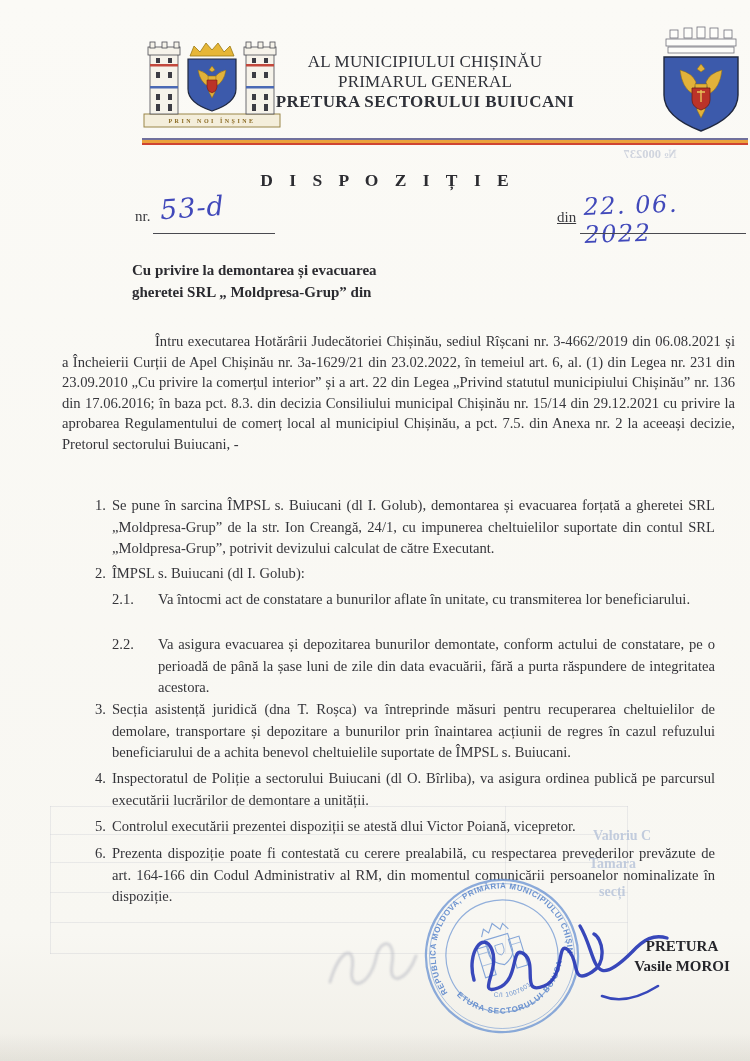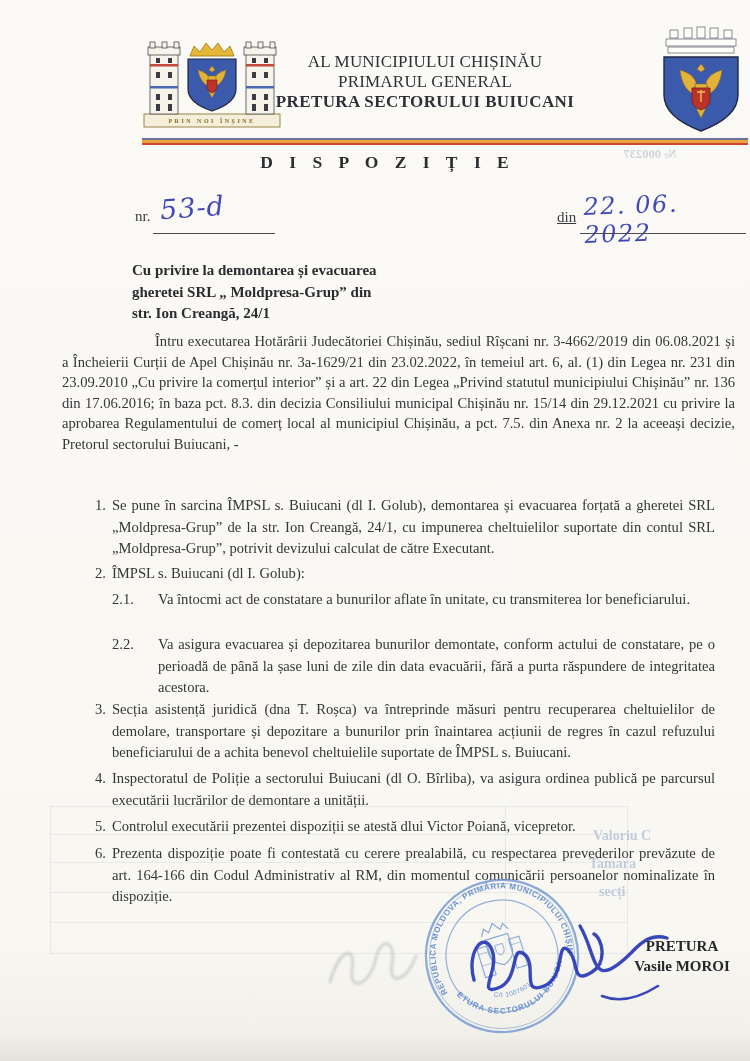--- a/index.html
+++ b/index.html
@@ -16,21 +16,21 @@
   .header-text { left:265px; top:52px; width:320px; text-align:center;
     font-size:17px; line-height:20px; color:#2e3038; letter-spacing:.2px; }
   .header-text .b3 { font-weight:bold; letter-spacing:.4px; }
   .tricolor { left:142px; top:138px; width:606px; height:7px; }
   .tricolor div { height:2.4px; }
 
   .bleed-number { left:592px; top:147px; width:116px; text-align:center;
     transform:scaleX(-1); color:#c6ccd9; font-weight:bold; font-size:12.5px;
     filter:blur(.4px); opacity:.8; }
 
-  .doc-title { left:25px; top:152px; width:725px; text-align:center;
+  .doc-title { left:25px; top:170px; width:725px; text-align:center;
     font-size:17.5px; font-weight:bold; letter-spacing:6px; color:#2c2c31; }
 
   .form-label { font-size:15px; color:#3a3a3e; }
   .hand { font-family:"DejaVu Serif", serif; font-style:italic; color:#4149ba; }
   .nr-label { left:135px; top:208px; }
   .nr-value { left:160px; top:192px; font-size:27px; transform:rotate(-4deg); letter-spacing:1px; }
   .nr-line { left:153px; top:233px; width:122px; border-bottom:1.6px solid #4a4a50; }
   .din-label { left:557px; top:209px;text-decoration:underline; }
   .din-value { left:584px; top:190px; font-size:24px; transform:rotate(-2deg); letter-spacing:1.5px; }
   .din-line { left:580px; top:233px; width:166px; border-bottom:1.6px solid #4a4a50; }
@@ -173,21 +173,20 @@
   <span class="abs form-label nr-label">nr.</span>
   <span class="abs hand nr-value">53-d</span>
   <div class="abs nr-line"></div>
   <span class="abs form-label din-label">din</span>
   <span class="abs hand din-value">22. 06. 2022</span>
   <div class="abs din-line"></div>
 
   <div class="abs subject">
     <div>Cu  privire la demontarea și evacuarea</div>
     <div>gheretei SRL  „ Moldpresa-Grup” din</div>
-    <div>str. Ion Creangă, 24/1</div>
   </div>
 
   <div class="abs preamble">Întru executarea Hotărârii Judecătoriei Chișinău, sediul Rîșcani nr. 3-4662/2019 din 06.08.2021 și a Încheierii Curții de Apel Chișinău nr. 3a-1629/21 din 23.02.2022, în temeiul art. 6, al. (1) din Legea nr. 231 din 23.09.2010 „Cu privire la comerțul interior” și a art. 22 din Legea „Privind statutul municipiului Chișinău” nr. 136 din 17.06.2016; în baza pct. 8.3. din decizia Consiliului municipal Chișinău nr. 15/14 din 29.12.2021 cu privire la aprobarea Regulamentului de comerț local al municipiul Chișinău, a pct. 7.5. din Anexa nr. 2 la aceeași decizie, Pretorul sectorului Buiucani, -</div>
 
 
   <div class="abs item" id="it0">
     <span class="inum">1.</span>
     <span>Se pune în sarcina ÎMPSL s. Buiucani (dl I. Golub), demontarea și evacuarea forțată a gheretei SRL „Moldpresa-Grup” de la str. Ion Creangă, 24/1, cu impunerea cheltuielilor suportate din contul SRL „Moldpresa-Grup”, potrivit devizului calculat de către Executant.</span>
   </div>
   <div class="abs item" id="it1">

